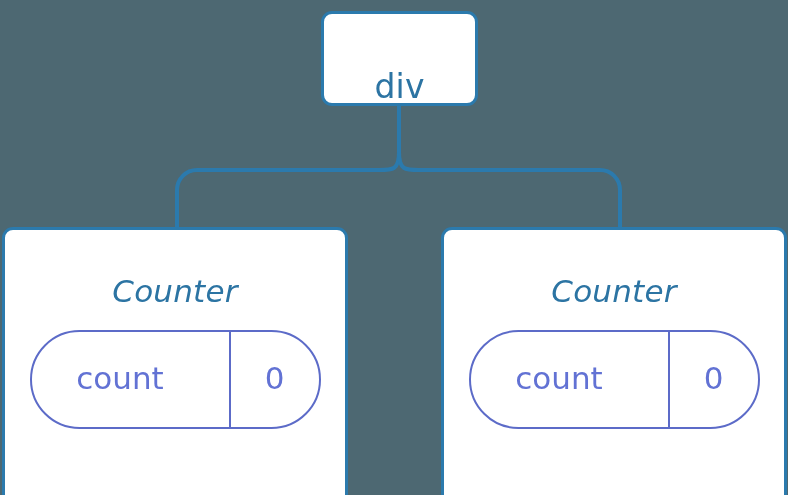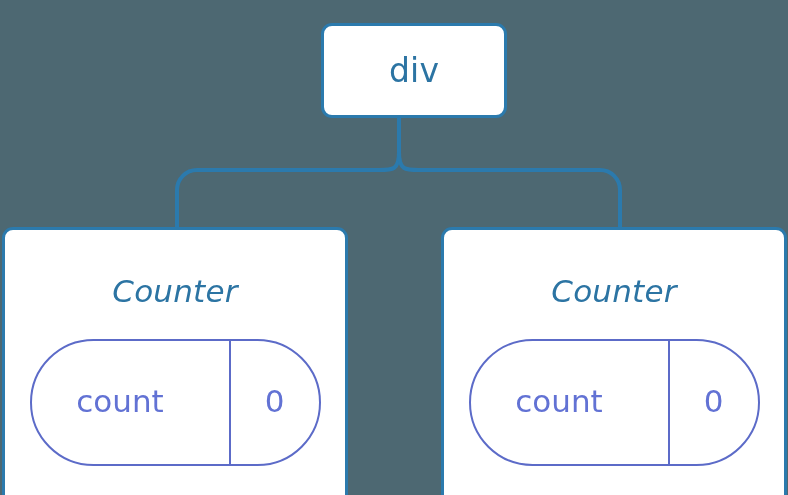--- a/index.html
+++ b/index.html
@@ -36,25 +36,25 @@
     position: absolute;
     background: #ffffff;
     border: 3px solid #2b7aad;
     border-radius: 11px;
     box-sizing: border-box;
   }
 
   
   .node-root {
     left: 321px;
-    top: 23px;
-    width: 186px;
+    top: 11px;
+    width: 157px;
     height: 95px;
     display: flex;
-    align-items: center;
+    align-items: flex-end;
     justify-content: center;
   }
   .node-root .node-title {
     color: #2c74a3;
     font-size: 33px;
     line-height: 1;
     letter-spacing: 0.2px;
   }
 
   
@@ -74,22 +74,22 @@
   .node-child .node-title {
     color: #2c74a3;
     font-size: 31px;
     line-height: 1;
     letter-spacing: 0.2px;
     font-style: italic;
   }
 
   
   .state-pill {
-    margin-top: 32px;
-    height: 127px;
+    margin-top: 23px;
+    height: 99px;
     display: flex;
     align-items: stretch;
     border: 2px solid #5c6bc8;
     border-radius: 999px;
     background: #ffffff;
     box-sizing: border-box;
     overflow: hidden;
     gap: 20px;
   }
   .pill-key,

